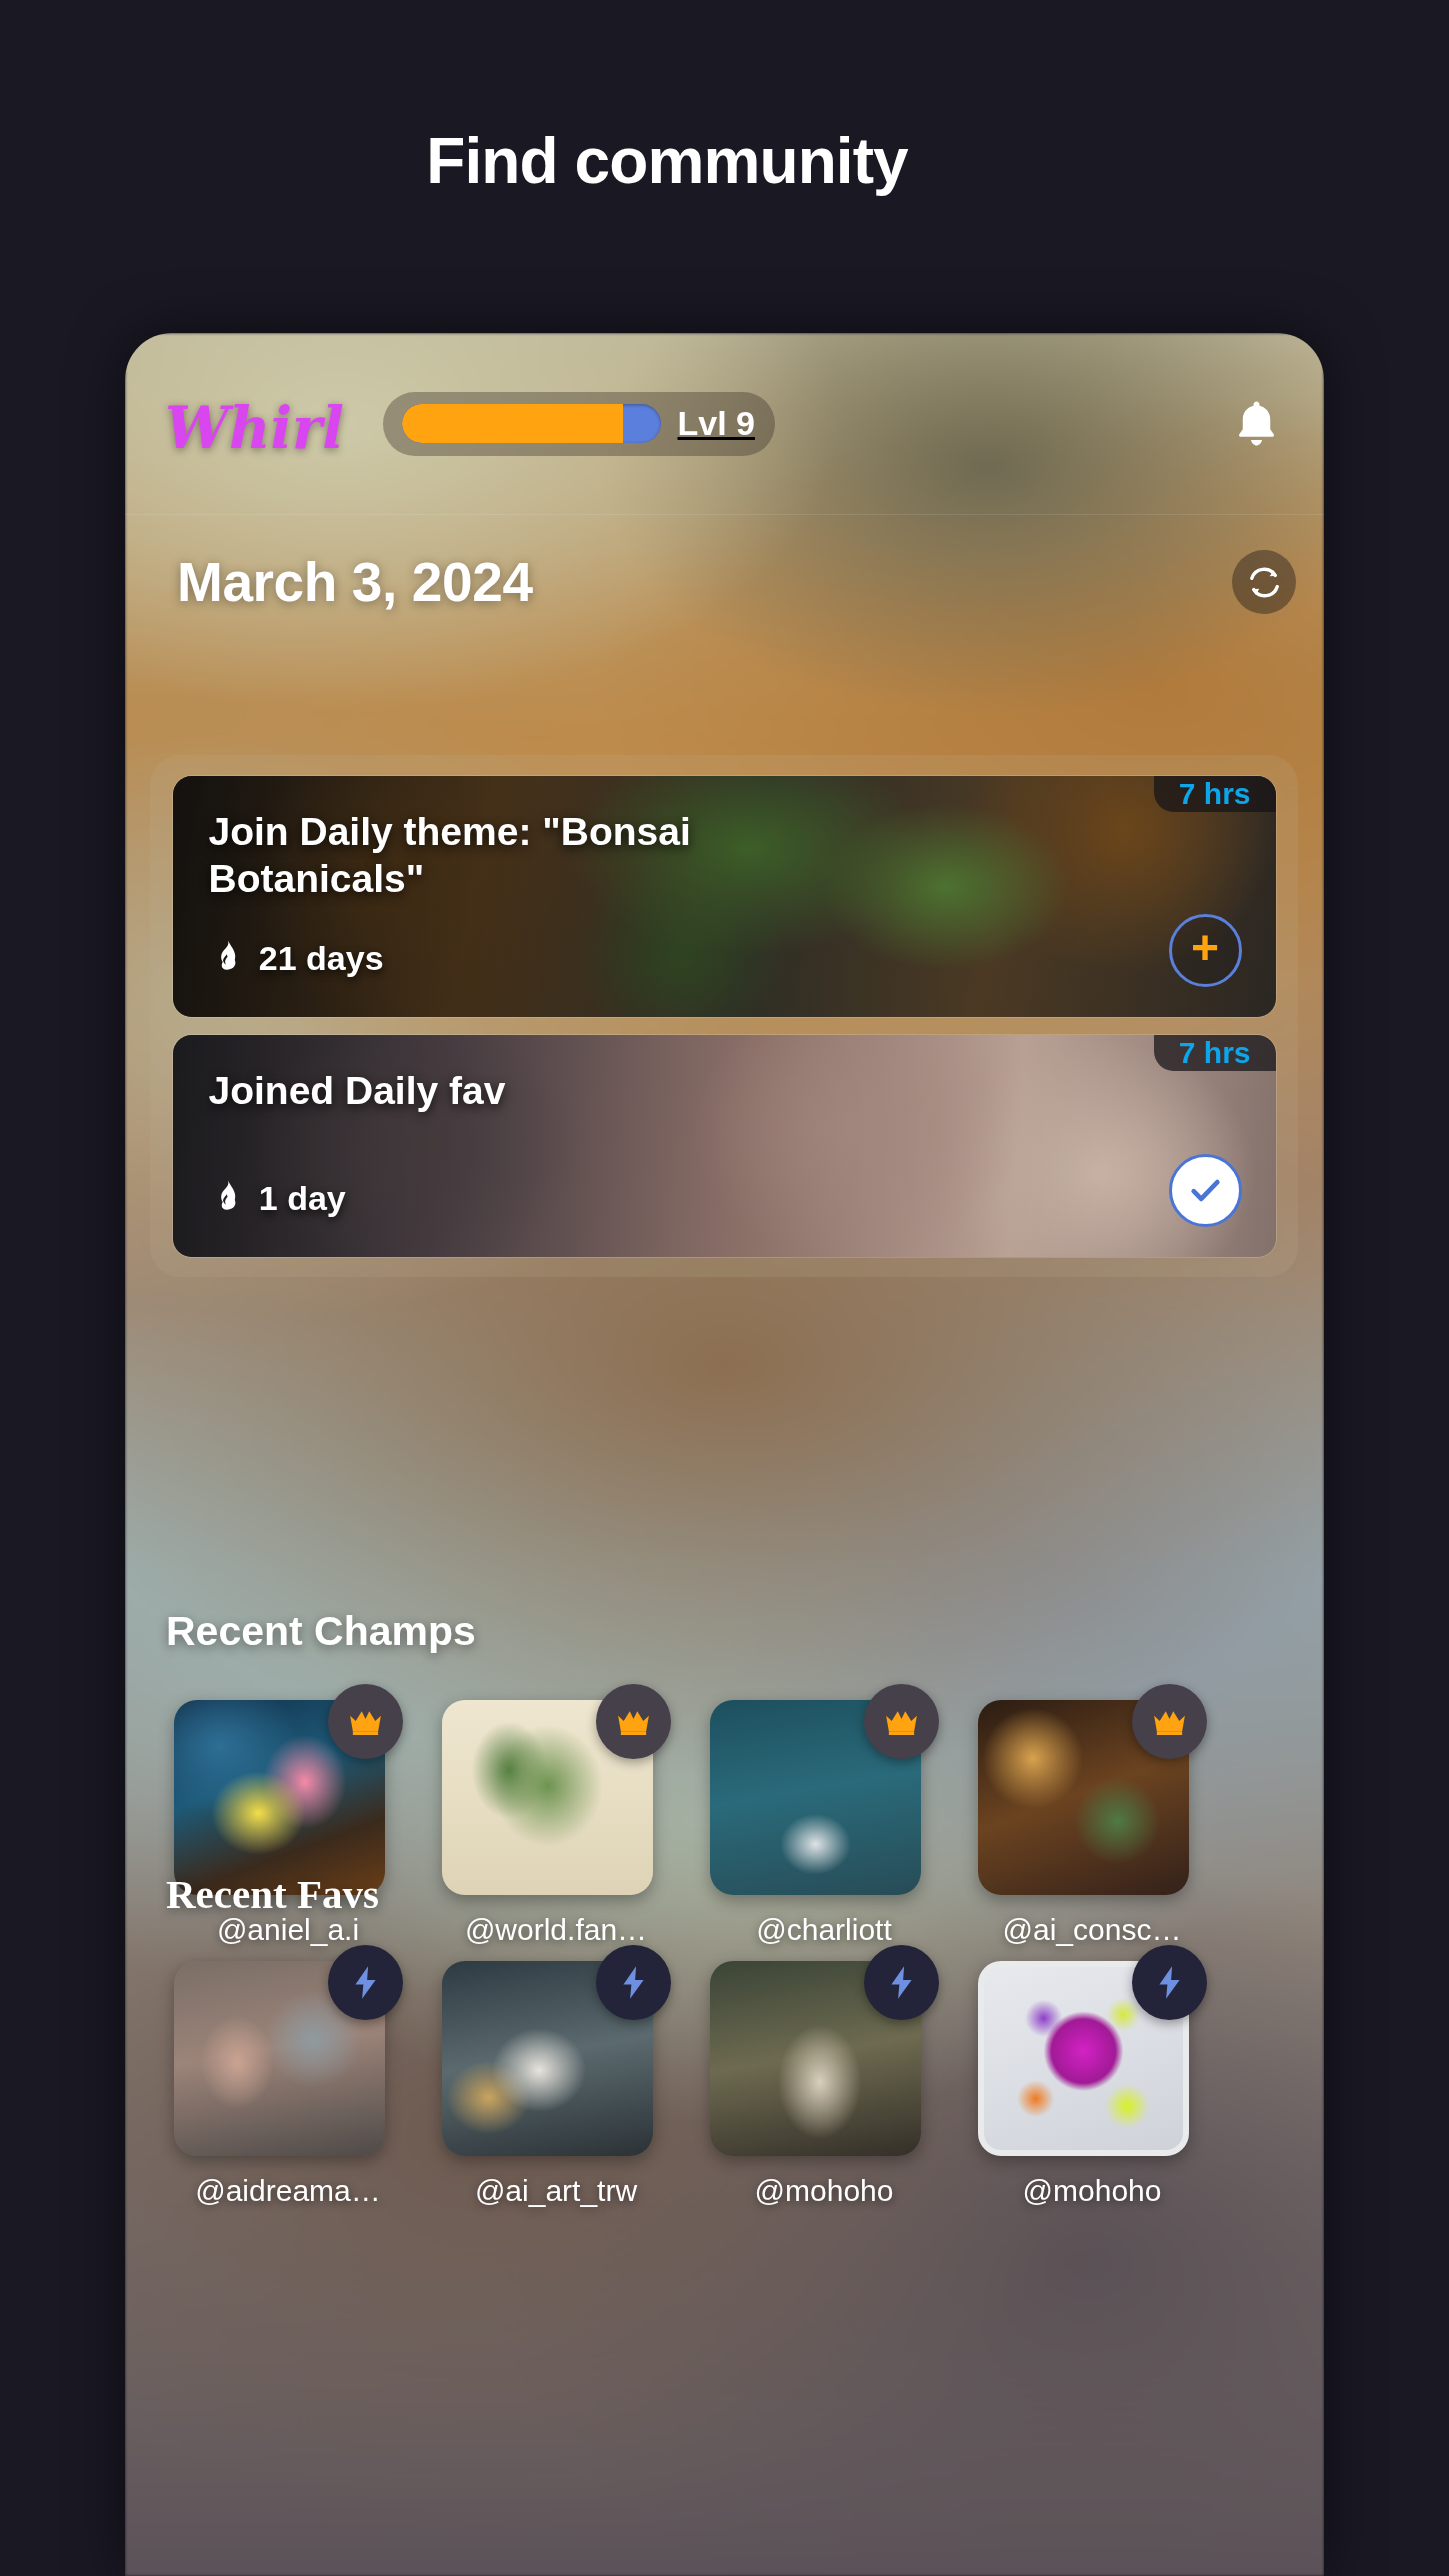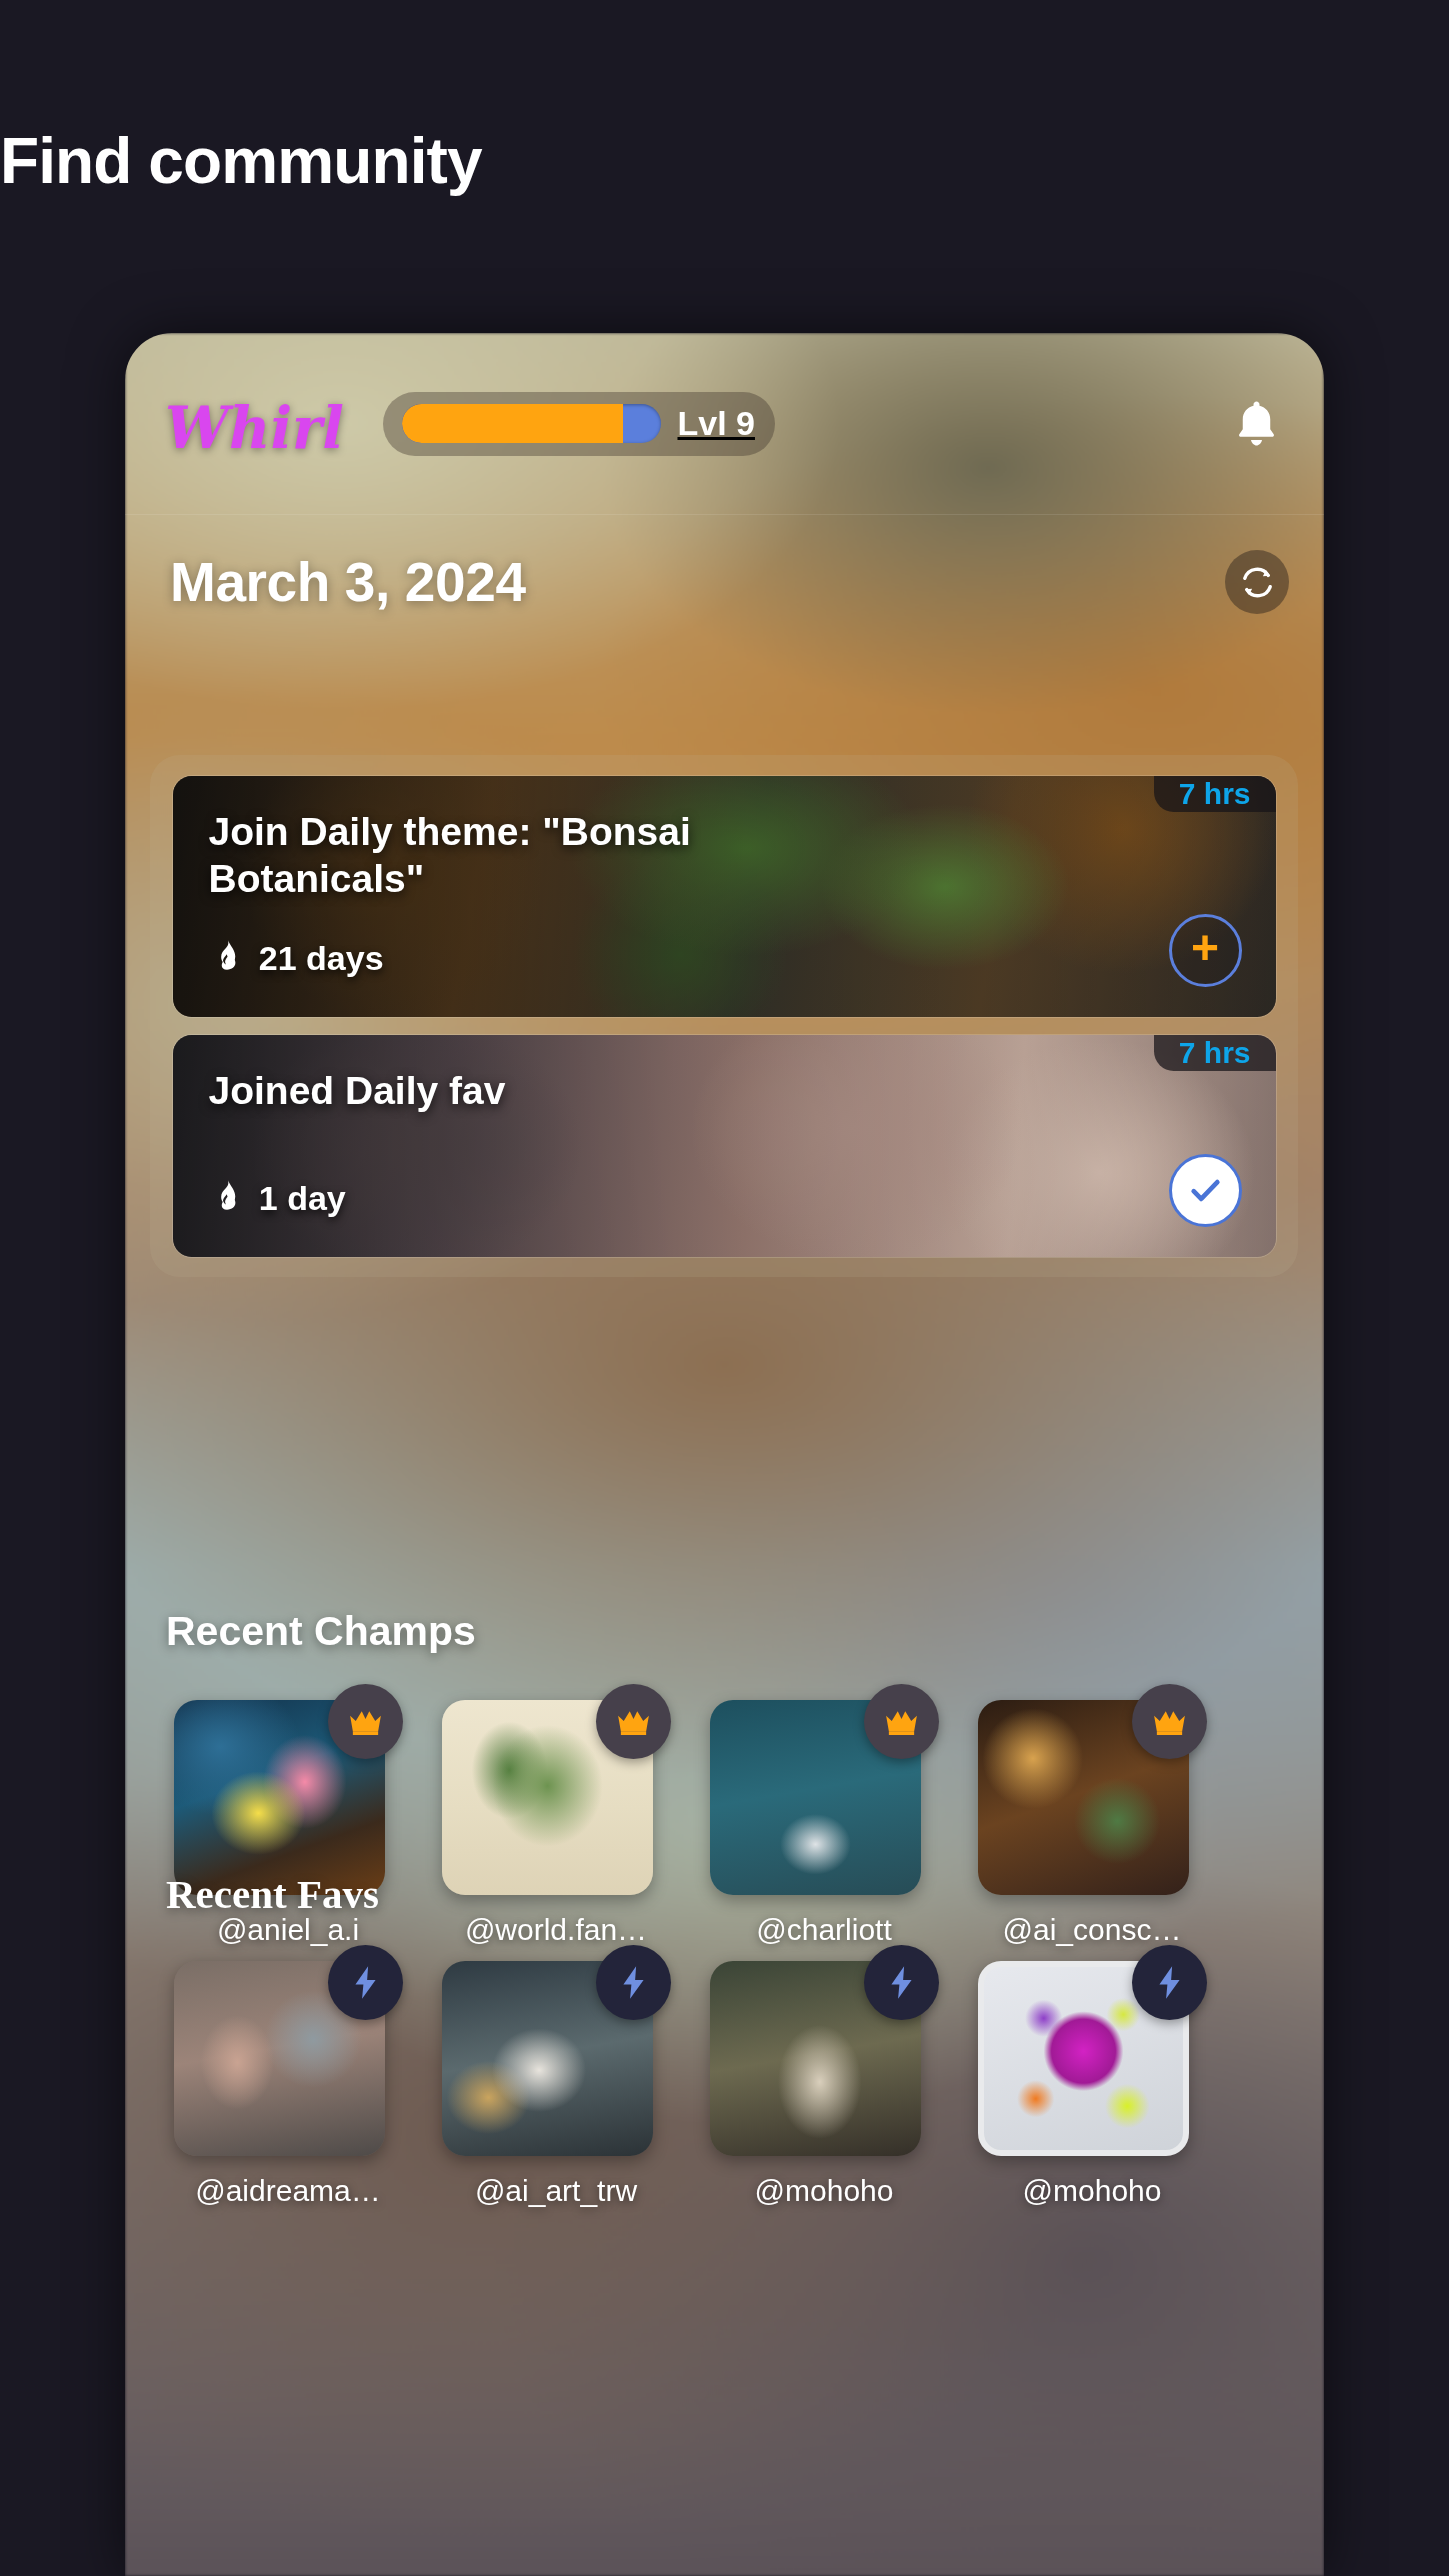--- a/index.html
+++ b/index.html
@@ -7,21 +7,21 @@
     width:1449px; height:2576px;
     background:#1a1823;
     font-family:"Liberation Sans", sans-serif;
     overflow:hidden;
   }
   #stage { position:relative; width:1449px; height:2576px; background:#1a1823; }
 
   
   .headline {
     position:absolute; top:124px; left:0; width:1334px;
-    text-align:left;
+    text-align:center;
     font-size:64px; font-weight:bold; color:#ffffff;
     letter-spacing:-0.9px;
   }
 
   
   .phone {
     position:absolute; left:125px; top:333px;
     width:1199px; height:2243px;
     border-radius:47px 47px 0 0;
     overflow:hidden;
@@ -69,21 +69,21 @@
     width:259px; height:39px; border-radius:19.7px;
     background:#5b7fdc; overflow:hidden;
     box-shadow:inset 0 0.9px 3.6px rgba(0,0,0,.35);
   }
   .xp-fill { height:100%; background:#ffa410; border-radius:19.7px 0 0 19.7px; }
   .lvl { font-size:34px; font-weight:bold; color:#fff; white-space:nowrap; }
   .bell { margin-left:auto; width:55px; height:55px; position:relative; }
 
   
   .daterow {
-    position:absolute; left:5px; top:182px; width:100%;
+    position:absolute; left:12px; top:182px; width:100%;
     display:flex; align-items:center; padding:0 40px; height:134px;
   }
   .datetext {
     font-size:55px; font-weight:bold; color:#fff;
     text-shadow:0 1.8px 10.7px rgba(0,0,0,.35); letter-spacing:-0.4px;
   }
   .refresh-btn {
     margin-left:auto; width:64px; height:64px; border-radius:50%;
     background:rgba(40,32,26,.45);
     display:flex; align-items:center; justify-content:center;

